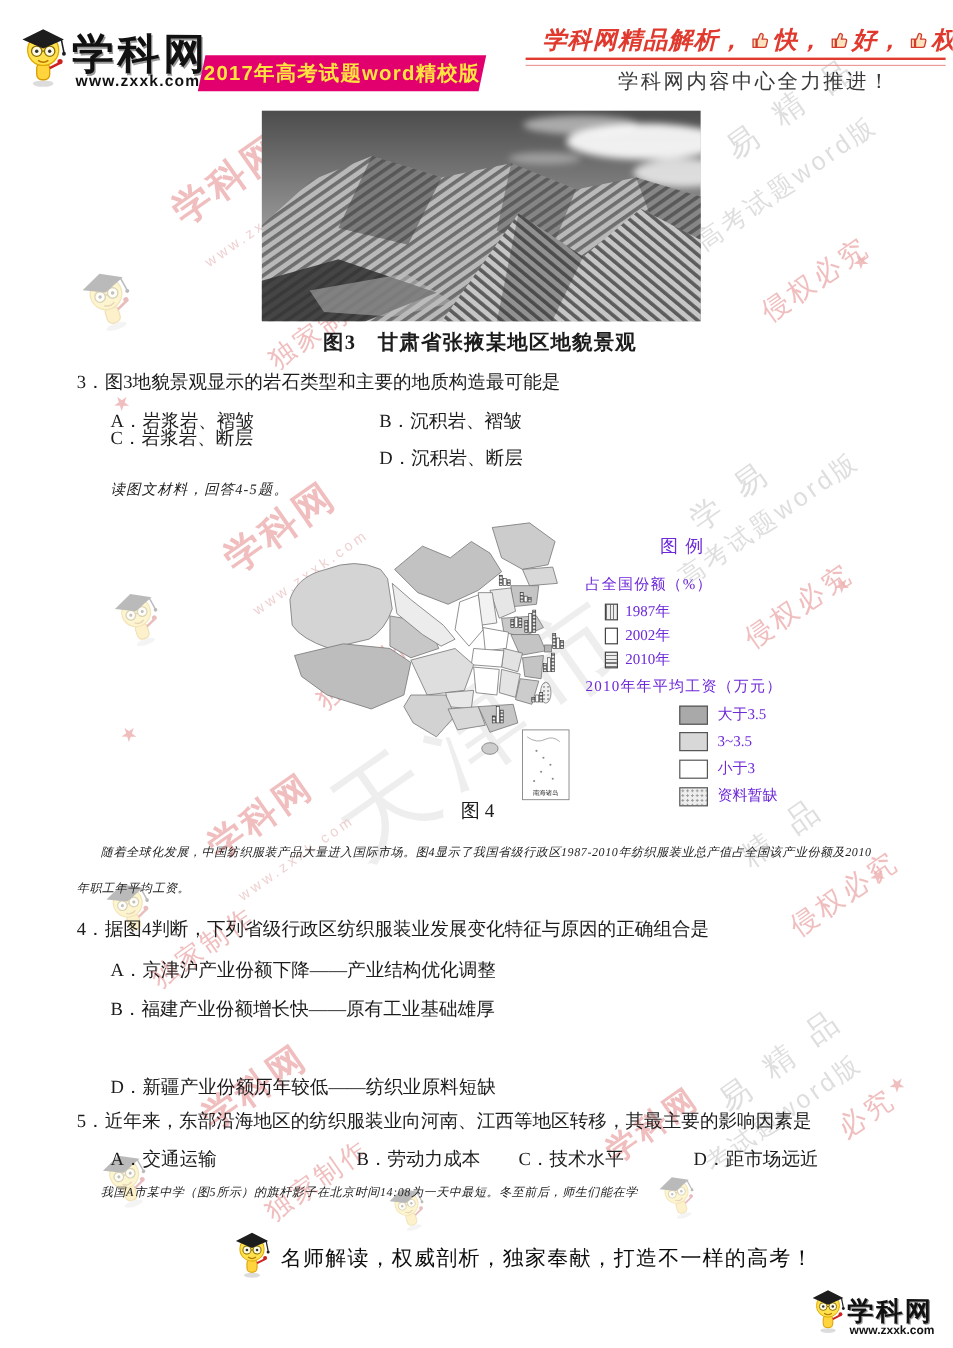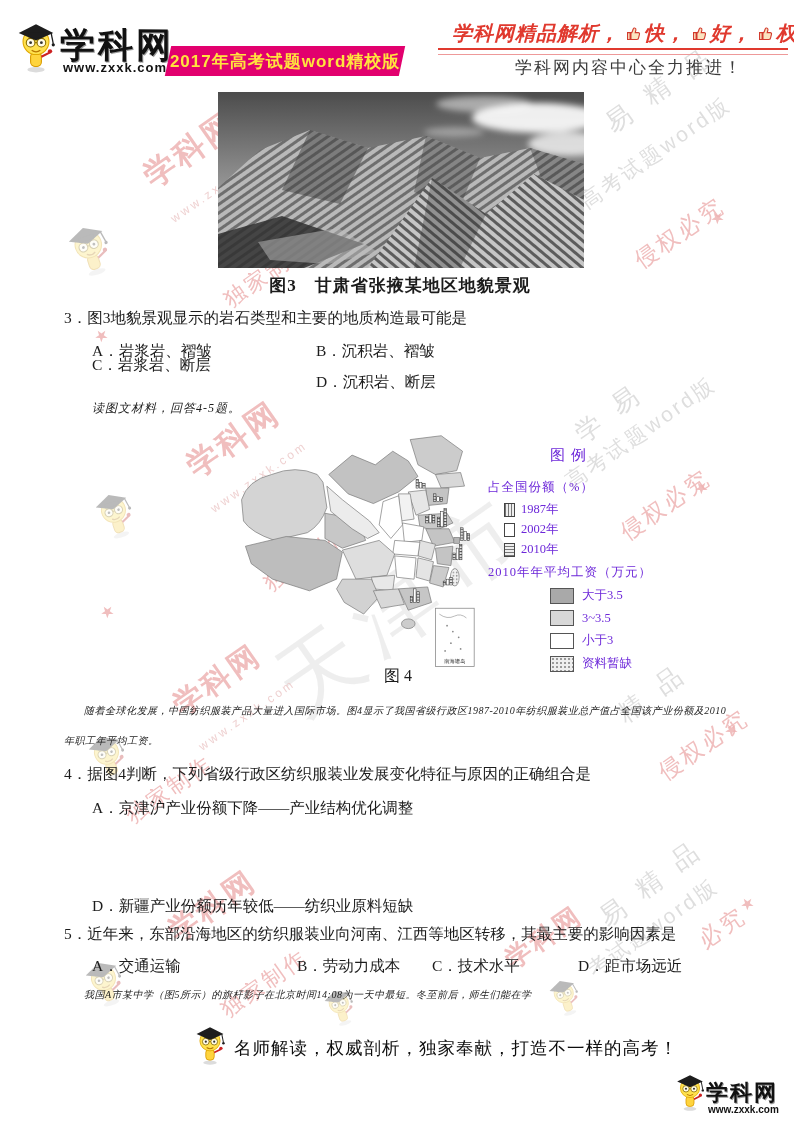--- a/index.html
+++ b/index.html
@@ -51,21 +51,21 @@
   .map-svg{left:228px;top:430px;width:252px;height:246px;}
   .legend{left:482px;top:446px;width:178px;font-size:12.5px;color:#6d28d9;}
   .legend .lg-title{text-align:center;font-size:15px;letter-spacing:6px;margin-bottom:14px;}
   .legend .lg-sub{margin:6px 0 5px 6px;font-size:12.5px;letter-spacing:1px;}
   .lg-row{display:flex;align-items:center;gap:6px;margin:3px 0 3px 22px;}
   .sw-bar{width:9px;height:12px;border:1px solid #444;display:inline-block;}
   .sw-1987{background:repeating-linear-gradient(90deg,#777 0 1px,#eee 1px 3px);}
   .sw-2002{background:#fff;}
   .sw-2010{background:repeating-linear-gradient(0deg,#777 0 1px,#eee 1px 3px);}
   .lg-wage{margin-top:14px;}
-  .lg-row2{display:flex;align-items:flex-end;gap:8px;margin:6px 0 6px 28px;padding-left:40px;}
+  .lg-row2{display:flex;align-items:flex-end;gap:8px;margin:6px 0 6px 44px;padding-left:40px;}
   .sw-box{width:22px;height:14px;border:1px solid #555;display:inline-block;}
   .sw-dark{background:#a9a9a9;}
   .sw-mid{background:#d8d8d8;}
   .sw-white{background:#fff;}
   .sw-dots{background:radial-gradient(#9a9a9a 1px,transparent 1px);background-size:4px 4px;background-color:#eee;}
   .fig4-cap{left:280px;top:666px;width:240px;text-align:center;font-size:16px;letter-spacing:4px;}
 
   
   .para{font-style:italic;font-size:10px;line-height:30px;letter-spacing:.5px;}
   .para1{left:64px;top:696px;width:672px;text-indent:2em;}
@@ -465,20 +465,21 @@
         <span class="sw-box sw-dots"></span>
         <span>资料暂缺</span>
       </div>
   </div>
   <div class="abs fig4-cap">图4</div>
 
   <div class="abs para para1">随着全球化发展，中国纺织服装产品大量进入国际市场。图4显示了我国省级行政区1987-2010年纺织服装业总产值占全国该产业份额及2010年职工年平均工资。</div>
 
   <div class="abs stem q4-stem"><span>4．</span><span>据图4判断，下列省级行政区纺织服装业发展变化特征与原因的正确组合是</span></div>
   <div class="abs opt q4-a"><span>A．</span><span>京津沪产业份额下降——产业结构优化调整</span></div>
+  <div class="abs opt q4-b"><span>B．</span><span>福建产业份额增长快——原有工业基础雄厚</span></div>
   <div class="abs opt q4-d"><span>D．</span><span>新疆产业份额历年较低——纺织业原料短缺</span></div>
 
   <div class="abs stem q5-stem"><span>5．</span><span>近年来，东部沿海地区的纺织服装业向河南、江西等地区转移，其最主要的影响因素是</span></div>
   <div class="abs opt q5-a"><span>A．</span><span>交通运输</span></div>
   <div class="abs opt q5-b"><span>B．</span><span>劳动力成本</span></div>
   <div class="abs opt q5-c"><span>C．</span><span>技术水平</span></div>
   <div class="abs opt q5-d"><span>D．</span><span>距市场远近</span></div>
 
   <div class="abs para para2">我国A市某中学（图5所示）的旗杆影子在北京时间14:08为一天中最短。冬至前后，师生们能在学</div>
 

